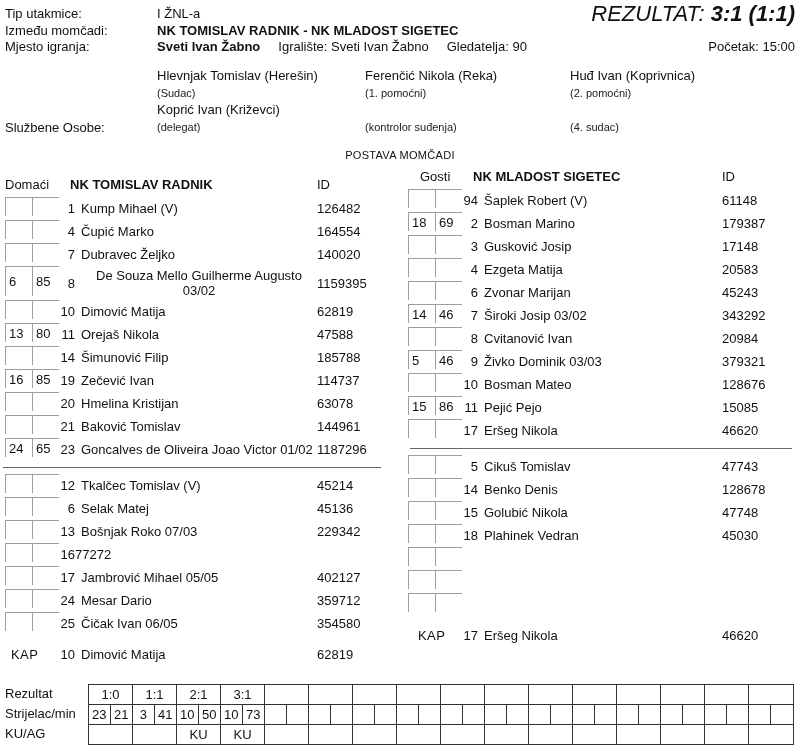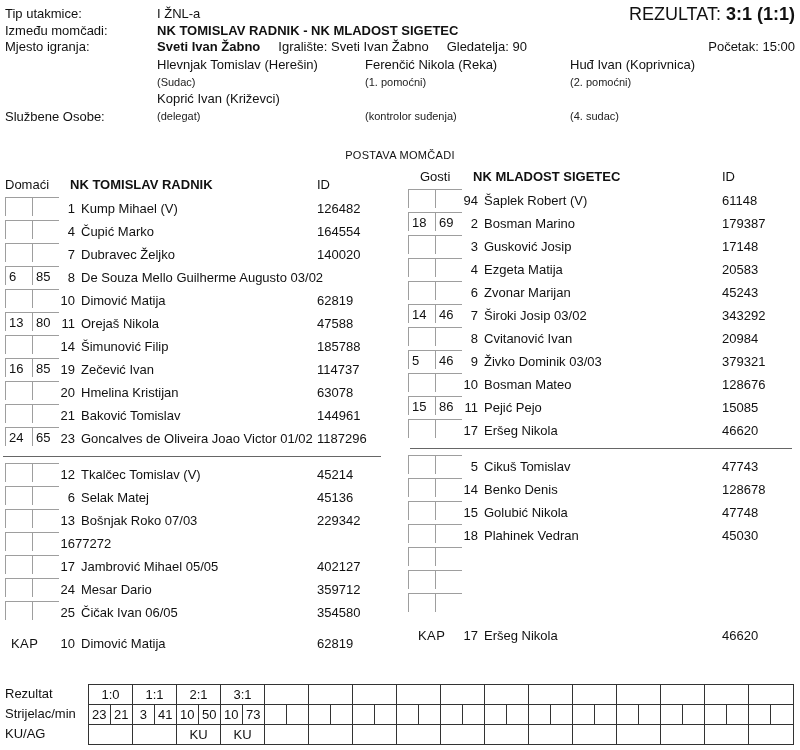--- a/index.html
+++ b/index.html
@@ -4,26 +4,26 @@
 <style>
   html,body { margin:0; padding:0; background:#fff; }
   .page { position:relative; width:800px; height:750px; background:#fff; overflow:hidden;
           font-family:"Liberation Sans","DejaVu Sans",sans-serif; font-size:13px; color:#111; }
 
   
   .header { position:absolute; left:5px; top:6px; right:5px; }
   .hrow { display:flex; align-items:center; line-height:16.5px; white-space:nowrap; }
   .hlabel { flex:none; width:152px; }
   .bold { font-weight:bold; }
-  .rez { margin-left:auto; font-size:18px; }
+  .rez { margin-left:auto; font-size:22px;font-style:italic; }
   .rez .rezval { font-weight:bold; }
   .pair { margin-right:18px; }
   .pocetak { margin-left:auto; margin-right:0; }
 
-  .officials { display:flex; margin-top:1px; }
+  .officials { display:flex; margin-top:12px; }
   .off-col { flex:none; }
   .off-col.c1 { width:208px; } .off-col.c2 { width:205px; } .off-col.c3 { flex:1; }
   .off-name { height:17.4px; font-size:13px; }
   .off-role { height:17.2px; font-size:11px; color:#222; }
 
   
   .section-title { position:absolute; top:149px; left:0; width:100%; text-align:center;
                    font-size:11px; letter-spacing:0.3px; }
 
   
@@ -157,20 +157,21 @@
     <span class="num">7</span>
     <span class="pname">Dubravec Željko</span>
     <span class="pid">140020</span>
   </div>
 
   <div class="row">
     <span class="cb">6</span>
     <span class="cb">85</span>
     <span class="num">8</span>
     <span class="pname">De Souza Mello Guilherme Augusto 03/02</span>
+    <span class="pid">1159395</span>
   </div>
 
   <div class="row">
     <span class="cb"></span>
     <span class="cb"></span>
     <span class="num">10</span>
     <span class="pname">Dimović Matija</span>
     <span class="pid">62819</span>
   </div>
 

